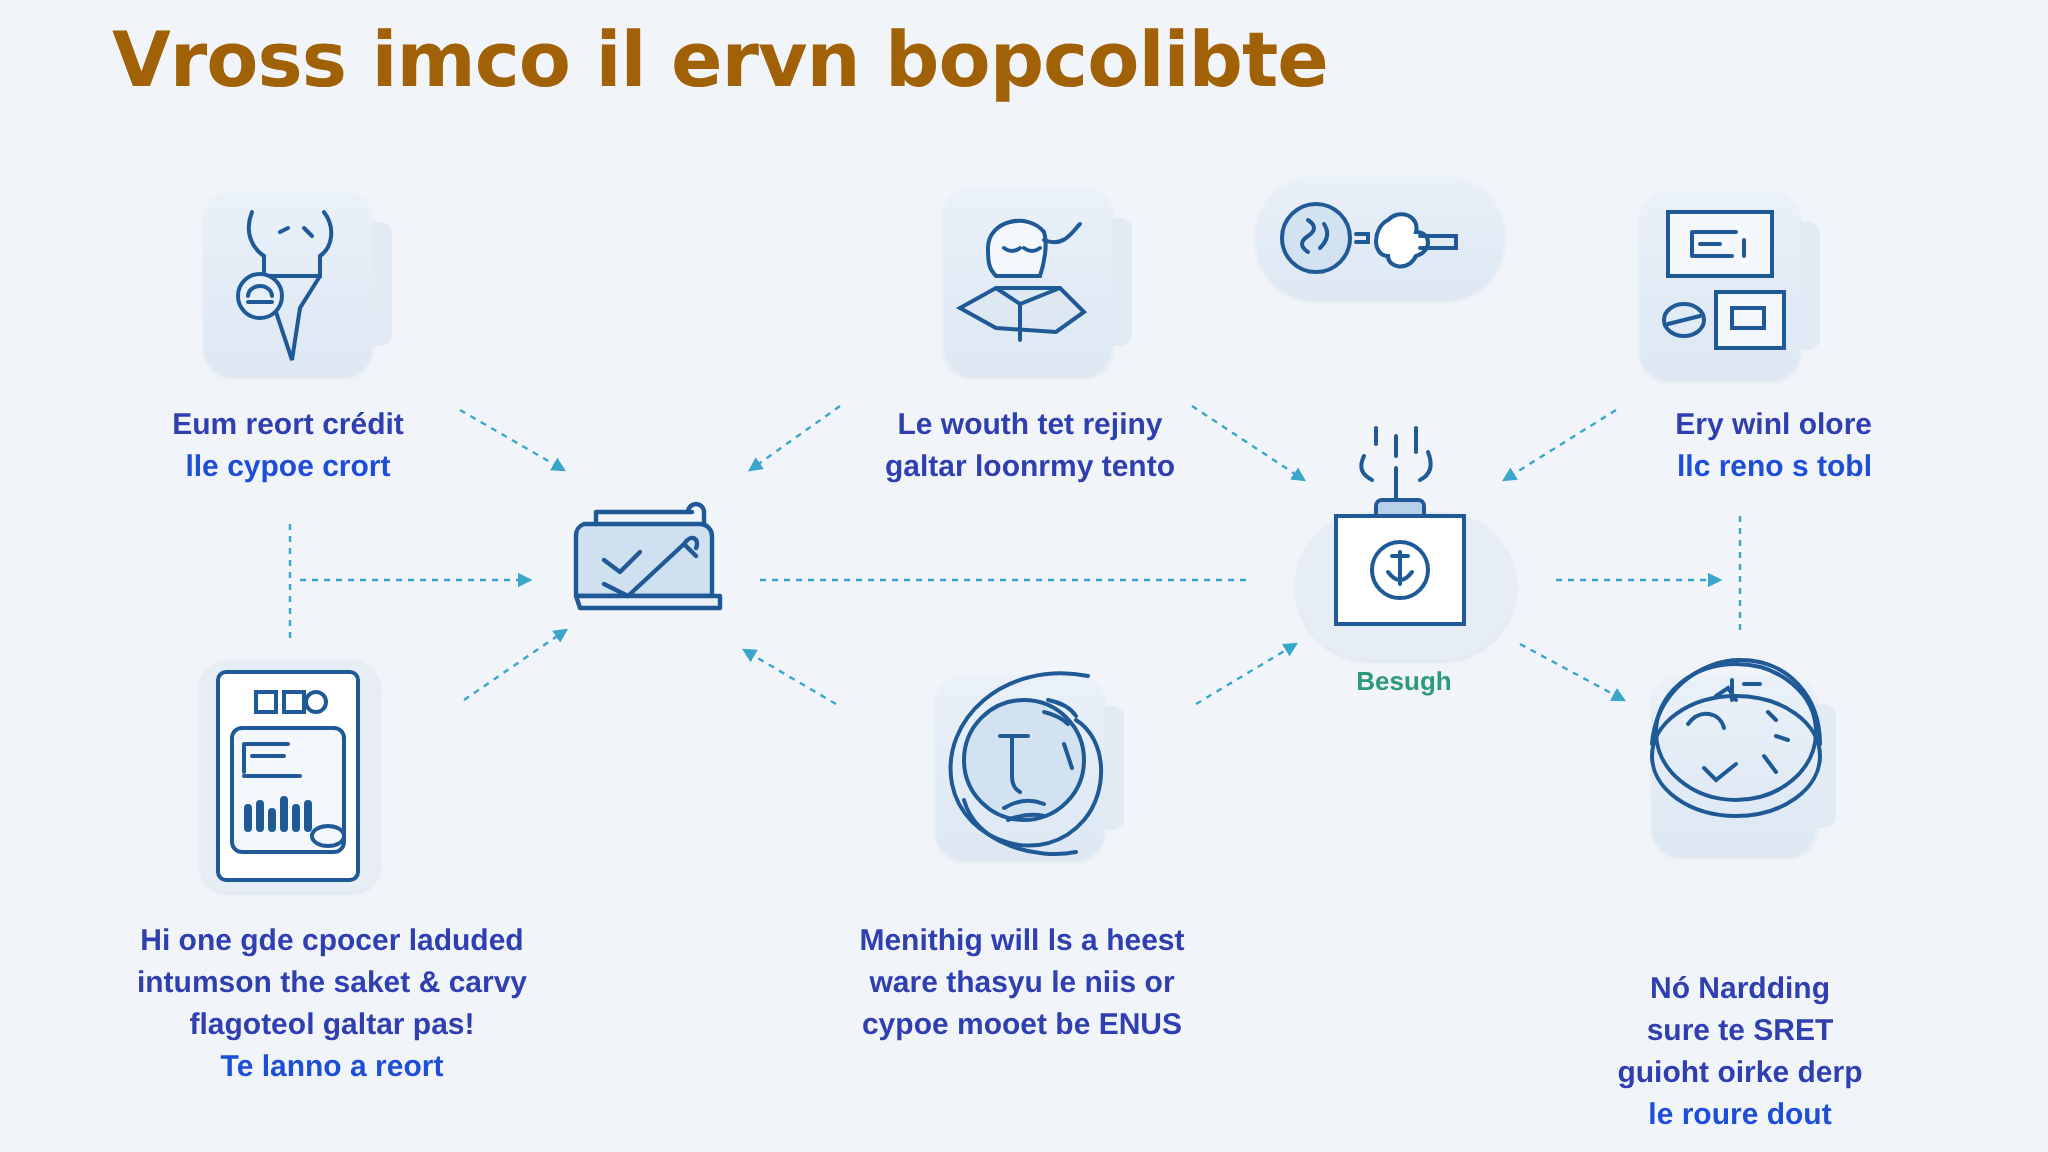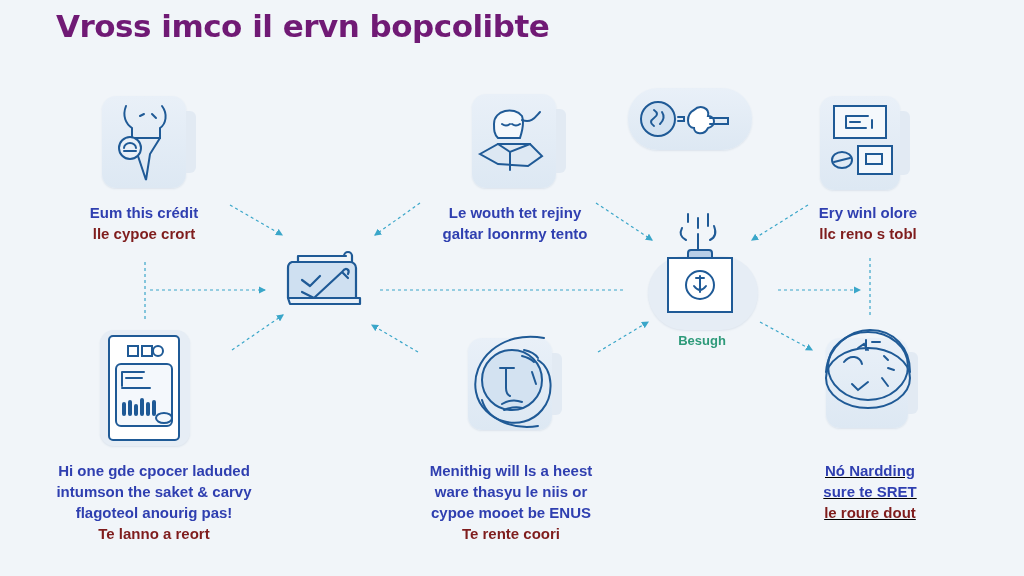--- a/index.html
+++ b/index.html
@@ -4,40 +4,40 @@
 <style>
   html, body { margin:0; padding:0; }
   body {
     width:1024px; height:576px; overflow:hidden; position:relative;
     background:#f1f5f9;
     font-family:"Liberation Sans", sans-serif;
   }
   .title {
     position:absolute; left:56px; top:8px;
     font-family:"DejaVu Sans", sans-serif;
-    font-weight:bold; font-size:31px; letter-spacing:-0.5px;
-    color:#701a75; white-space:nowrap;
+    font-weight:bold; font-size:38px; letter-spacing:-0.5px;
+    color:#a16207; white-space:nowrap;
   }
   .card {
     position:absolute; border-radius:14px;
     background:linear-gradient(180deg,#e9f0f8 0%,#dde8f3 100%);
     box-shadow:0 1px 2px rgba(40,80,130,0.10);
   }
   .card::after {
     content:""; position:absolute; right:-10px; top:16%; width:10px; height:68%;
     background:#e2eaf3; border-radius:0 6px 6px 0;
   }
   .plain::after { display:none; }
   .icon { position:absolute; }
   .lbl {
     position:absolute; text-align:center; font-weight:bold; font-size:15px;
     line-height:21px; white-space:nowrap;
   }
   .lbl .l1 { color:#2f3fb0; display:block; }
-  .lbl .l2 { color:#7f1d1d; display:block; }
+  .lbl .l2 { color:#1d4ed8; display:block; }
   .green { color:#2e9a7a; font-weight:bold; font-size:13px; position:absolute; }
   svg.connectors { position:absolute; left:0; top:0; }
 </style>
 </head>
 <body>
 
 <div class="title">Vross imco il ervn bopcolibte</div>
 
 <svg class="connectors" width="1024" height="576">
   <defs>
@@ -69,21 +69,21 @@
     <g stroke="#1f5a96" stroke-width="2" fill="none" stroke-linecap="round">
       <path d="M24,10 C20,20 24,28 30,32 L30,42 L58,42 L58,32 C64,28 66,18 60,10"></path>
       <path d="M38,20 l4,-2 M50,18 l4,4"></path>
       <path d="M34,42 L36,60 L44,84 L48,58 L58,42"></path>
       <circle cx="28" cy="52" r="11" fill="#e9f0f8"></circle>
       <path d="M22,52 a6,5 0 0 1 12,0 M22,55 h12"></path>
     </g>
   </svg>
 </div>
 <div class="lbl" style="left:70px;top:202px;width:148px;">
-  <span class="l1">Eum this crédit</span>
+  <span class="l1">Eum reort crédit</span>
   <span class="l2">lle cypoe crort</span>
 </div>
 
 <div class="card" style="left:472px;top:94px;width:84px;height:94px;">
   <svg class="icon" width="84" height="94" viewBox="0 0 84 94">
     <g stroke="#1f5a96" stroke-width="2" fill="none" stroke-linecap="round">
       <path d="M22,30 C22,16 42,12 50,22 C52,28 50,38 48,44 L26,44 C22,40 22,36 22,30 z" fill="#f4f8fc"></path>
       <path d="M30,30 q4,3 8,0 M40,30 q4,3 8,0"></path>
       <path d="M50,26 C60,30 64,22 68,18"></path>
       <path d="M8,60 L26,50 L58,50 L70,62 L56,72 L26,70 z" fill="#dde8f3"></path>
@@ -113,21 +113,21 @@
     <g stroke="#1f5a96" stroke-width="2" fill="none" stroke-linecap="round">
       <rect x="14" y="10" width="52" height="32" fill="#f4f8fc"></rect>
       <path d="M26,20 h22 M26,20 v12 M30,26 h10 M26,32 h20 M52,24 v8"></path>
       <rect x="38" y="50" width="34" height="28" fill="#f4f8fc"></rect>
       <rect x="46" y="58" width="16" height="10"></rect>
       <ellipse cx="22" cy="64" rx="10" ry="8"></ellipse>
       <path d="M14,66 l16,-4"></path>
     </g>
   </svg>
 </div>
-<div class="lbl" style="left:800px;top:202px;width:136px;">
+<div class="lbl" style="left:800px;top:202px;width:136px;text-align:right;">
   <span class="l1">Ery winl olore</span>
   <span class="l2">llc reno s tobl</span>
 </div>
 
 <svg class="icon" style="left:284px;top:248px;" width="84" height="64" viewBox="0 0 84 64">
   <g stroke="#1f5a96" stroke-width="2.2" fill="none" stroke-linecap="round" stroke-linejoin="round">
     <path d="M8,14 h58 a6,6 0 0 1 6,6 v30 h-68 v-30 a6,6 0 0 1 4,-6 z" fill="#cfe0f1"></path>
     <path d="M14,14 v-6 h48"></path>
     <path d="M60,8 a4,4 0 0 1 8,0 v6"></path>
     <path d="M4,50 h72 v6 h-70 z" fill="#e9f0f8"></path>
@@ -153,55 +153,55 @@
 <svg class="icon" style="left:106px;top:334px;" width="76" height="108" viewBox="0 0 76 108">
   <g stroke="#1f5a96" stroke-width="2" fill="none" stroke-linecap="round">
     <rect x="3" y="2" width="70" height="104" rx="4" fill="#ffffff"></rect>
     <path d="M22,12 h10 v10 h-10 z M36,12 h10 v10 h-10 z M52,12 a5,5 0 1 1 0,10 a5,5 0 1 1 0,-10"></path>
     <rect x="10" y="30" width="56" height="62" rx="5" fill="#f4f8fc"></rect>
     <path d="M16,38 h22 M16,38 v14 M20,44 h16 M16,54 h28"></path>
     <path d="M18,80 v-10 M24,80 v-12 M30,80 v-8 M36,80 v-14 M42,80 v-10 M48,80 v-12" stroke-width="4"></path>
     <ellipse cx="58" cy="84" rx="8" ry="5"></ellipse>
   </g>
 </svg>
-<div class="lbl" style="left:24px;top:460px;width:260px;">
+<div class="lbl" style="left:36px;top:460px;width:260px;">
   <span class="l1">Hi one gde cpocer laduded</span>
   <span class="l1">intumson the saket &amp; carvy</span>
-  <span class="l1">flagoteol anourig pas!</span>
+  <span class="l1">flagoteol galtar pas!</span>
   <span class="l2">Te lanno a reort</span>
 </div>
 
 <div class="card" style="left:468px;top:338px;width:84px;height:92px;"></div>
 <svg class="icon" style="left:462px;top:330px;" width="100" height="104" viewBox="0 0 100 104">
   <g stroke="#1f5a96" stroke-width="2" fill="none" stroke-linecap="round">
     <path d="M82,8 C40,0 8,30 14,62 C20,92 60,104 80,80 C92,66 92,40 76,30"></path>
     <circle cx="50" cy="50" r="30" fill="#d3e2f1"></circle>
     <path d="M62,20 q10,2 14,8 M60,26 q8,2 12,6"></path>
     <path d="M38,38 h14 M44,38 v20 q0,6 4,8"></path>
     <path d="M70,42 l4,12"></path>
     <path d="M40,74 q10,-6 20,-2 M42,80 q10,-4 18,-2"></path>
     <path d="M20,70 C26,92 56,100 76,96"></path>
   </g>
 </svg>
 <div class="lbl" style="left:396px;top:460px;width:230px;">
   <span class="l1">Menithig will ls a heest</span>
   <span class="l1">ware thasyu le niis or</span>
   <span class="l1">cypoe mooet be ENUS</span>
-  <span class="l2">Te rente coori</span>
 </div>
 
 <div class="card" style="left:826px;top:338px;width:82px;height:90px;"></div>
 <svg class="icon" style="left:818px;top:322px;" width="100" height="100" viewBox="0 0 100 100">
   <g stroke="#1f5a96" stroke-width="2" fill="none" stroke-linecap="round">
     <ellipse cx="50" cy="56" rx="42" ry="30"></ellipse>
     <path d="M8,50 C10,24 32,8 52,8 C76,8 92,26 92,50"></path>
     <ellipse cx="50" cy="44" rx="40" ry="34"></ellipse>
     <path d="M26,40 c6,-8 16,-6 18,2"></path>
     <path d="M40,26 l6,-4 l4,6 M48,18 v10 M54,20 h8"></path>
     <path d="M66,34 l4,4 M70,46 l6,2 M64,56 l6,8"></path>
     <path d="M34,62 l6,6 l10,-8"></path>
   </g>
 </svg>
-<div class="lbl" style="left:780px;top:460px;width:180px;text-decoration:underline;">
+<div class="lbl" style="left:780px;top:484px;width:180px;">
   <span class="l1">Nó Nardding</span>
   <span class="l1">sure te SRET</span>
+  <span class="l1">guioht oirke derp</span>
   <span class="l2">le roure dout</span>
 </div>
 
 </body></html>

